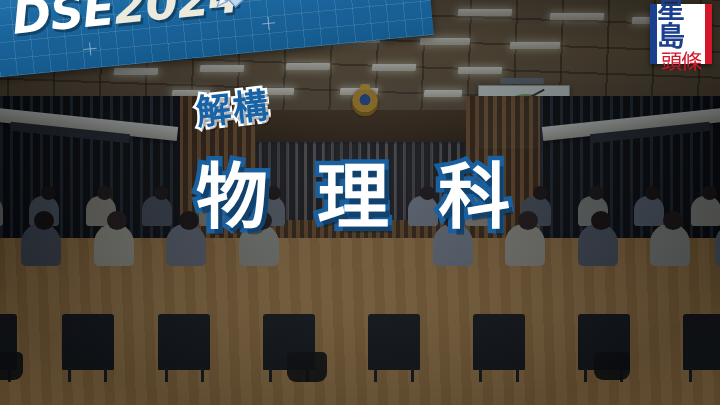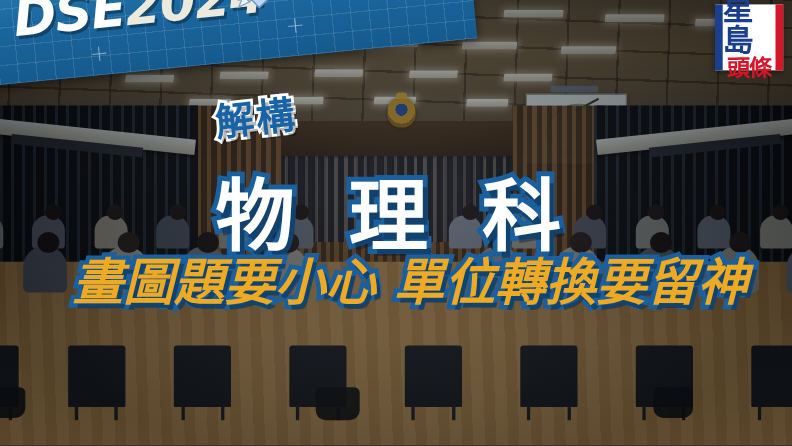--- a/index.html
+++ b/index.html
@@ -211,21 +211,21 @@
   .st-logo{
     position:absolute;right:8px;top:4px;width:62px;height:60px;
     background:#ffffff;
     box-shadow:0 2px 5px rgba(0,0,0,.5);
     display:flex;align-items:stretch;
   }
   .st-bar-l{width:7px;background:#1b3f8f;}
   .st-bar-r{width:7px;background:#d3162a;}
   .st-mid{flex:1;display:flex;flex-direction:column;align-items:center;justify-content:center;padding:2px 0;}
   .st-top{color:#1b3f8f;font-size:28px;font-weight:900;line-height:1.02;letter-spacing:-1px;}
-  .st-bot{color:#d3162a;font-size:21px;font-weight:700;line-height:1.02;letter-spacing:-1px;}
+  .st-bot{color:#d3162a;font-size:21px;font-weight:400;line-height:1.02;letter-spacing:-1px;}
 
   
   .kicker{
     position:absolute;left:196px;top:92px;
     transform:rotate(-6deg);
     font-size:35px;font-weight:900;line-height:1;
     letter-spacing:2px;
     color:#1763a8;
     -webkit-text-stroke:5px #ffffff;
     paint-order:stroke fill;
@@ -431,15 +431,14 @@
     <div class="st-bar-l"></div>
     <div class="st-mid">
       <div class="st-top">星島</div>
       <div class="st-bot">頭條</div>
     </div>
     <div class="st-bar-r"></div>
   </div>
 
   <div class="kicker">解構</div>
   <div class="title-main">物 理 科</div>
-  <div class="line2">畫圖題要小心 單位轉換要留神</div>
 
 </div>
 
 </body></html>

